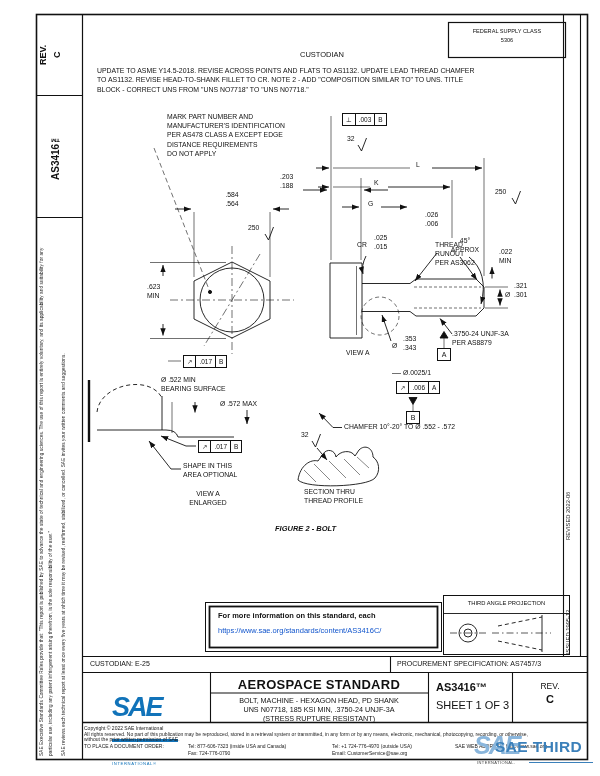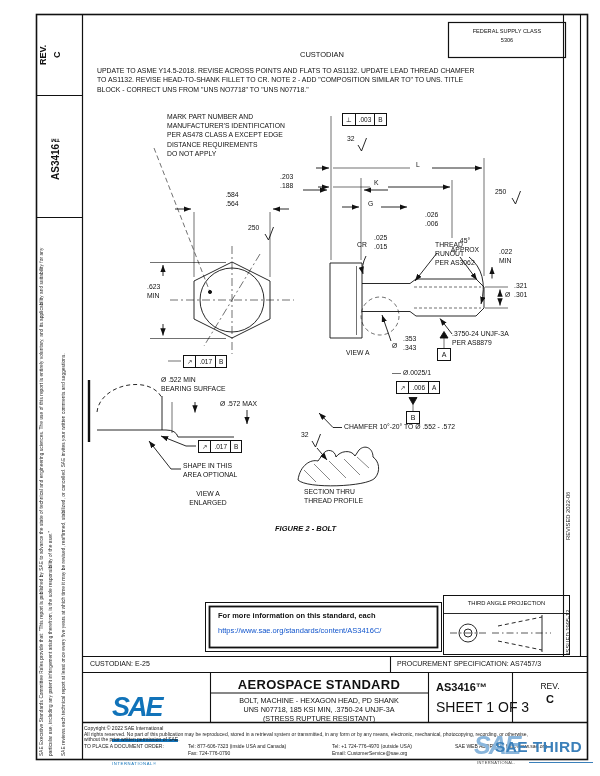--- a/index.html
+++ b/index.html
@@ -250,21 +250,21 @@
     <div style="width:66px;height:2.5px;background:#1173b9;margin-top:1px;"></div>
     <div style="font-size:4.2px;color:#1173b9;letter-spacing:.6px;margin-top:1.5px;">INTERNATIONAL®</div>
   </div>
 
   <div class="txt bold ctr" style="left:210px;top:677px;width:218px;font-size:13px;letter-spacing:.3px;">AEROSPACE STANDARD</div>
   <div class="txt ctr" style="left:210px;top:696px;width:218px;font-size:7.2px;line-height:9.2px;text-align:center;">BOLT, MACHINE - HEXAGON HEAD, PD SHANK
 UNS N07718, 185 KSI MIN, .3750-24 UNJF-3A
 (STRESS RUPTURE RESISTANT)</div>
 
   <div class="txt bold" style="left:436px;top:681px;font-size:11px;">AS3416™</div>
-  <div class="txt" style="left:436px;top:699px;font-size:14px;">SHEET 1 OF 3</div>
+  <div class="txt" style="left:436px;top:699px;font-size:11px;">SHEET 1 OF 3</div>
 
   <div class="txt ctr" style="left:512px;top:681px;width:76px;font-size:8.5px;">REV.</div>
   <div class="txt ctr bold" style="left:512px;top:693px;width:76px;font-size:11px;">C</div>
 
   <div class="txt footer-small" style="left:84px;top:726px;">Copyright © 2022 SAE International</div>
   <div class="txt footer-small" style="left:84px;top:731.5px;width:452px;">All rights reserved. No part of this publication may be reproduced, stored in a retrieval system or transmitted, in any form or by any means, electronic, mechanical, photocopying, recording, or otherwise, without the prior written permission of SAE.</div>
   <div class="txt footer-small" style="left:84px;top:744px;">TO PLACE A DOCUMENT ORDER:</div>
   <div class="txt footer-small" style="left:188px;top:744px;">Tel: 877-606-7323 (inside USA and Canada)</div>
   <div class="txt footer-small" style="left:188px;top:750.5px;">Fax: 724-776-0790</div>
   <div class="txt footer-small" style="left:332px;top:744px;">Tel: +1 724-776-4970 (outside USA)</div>

